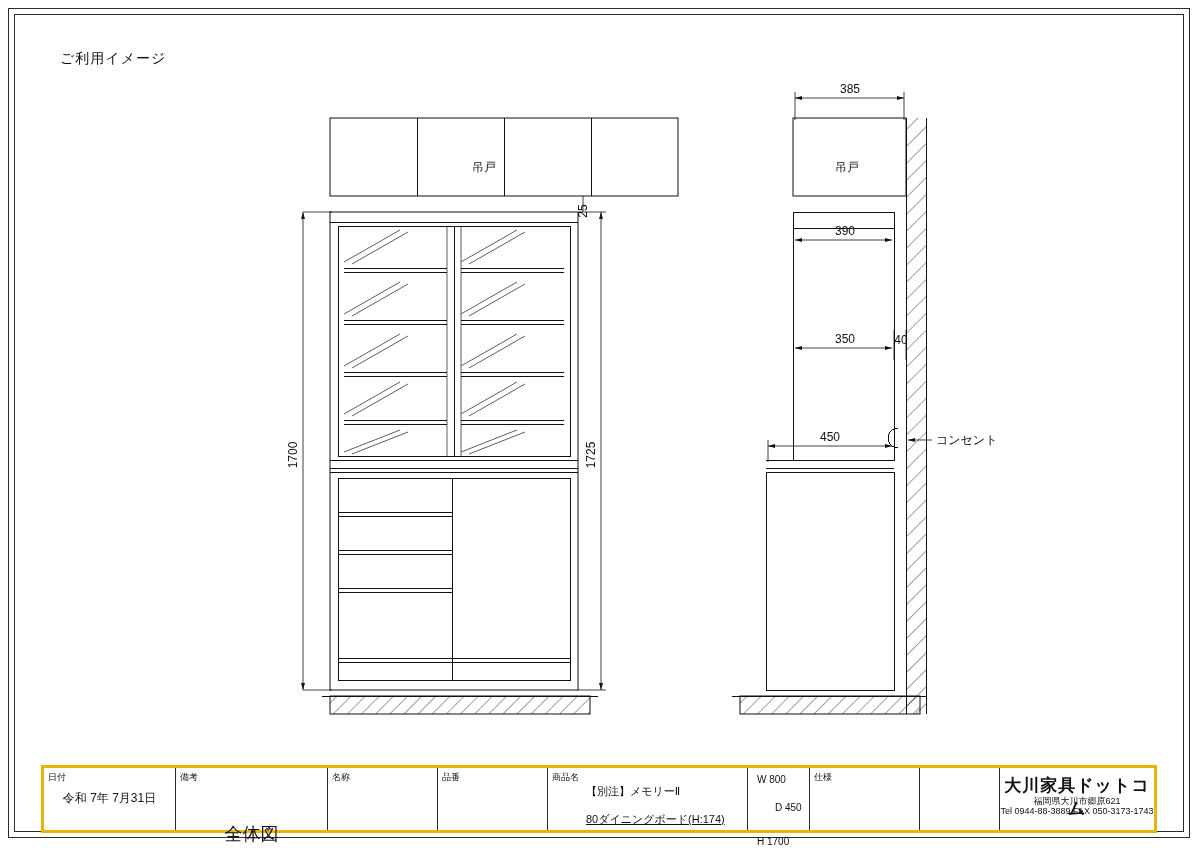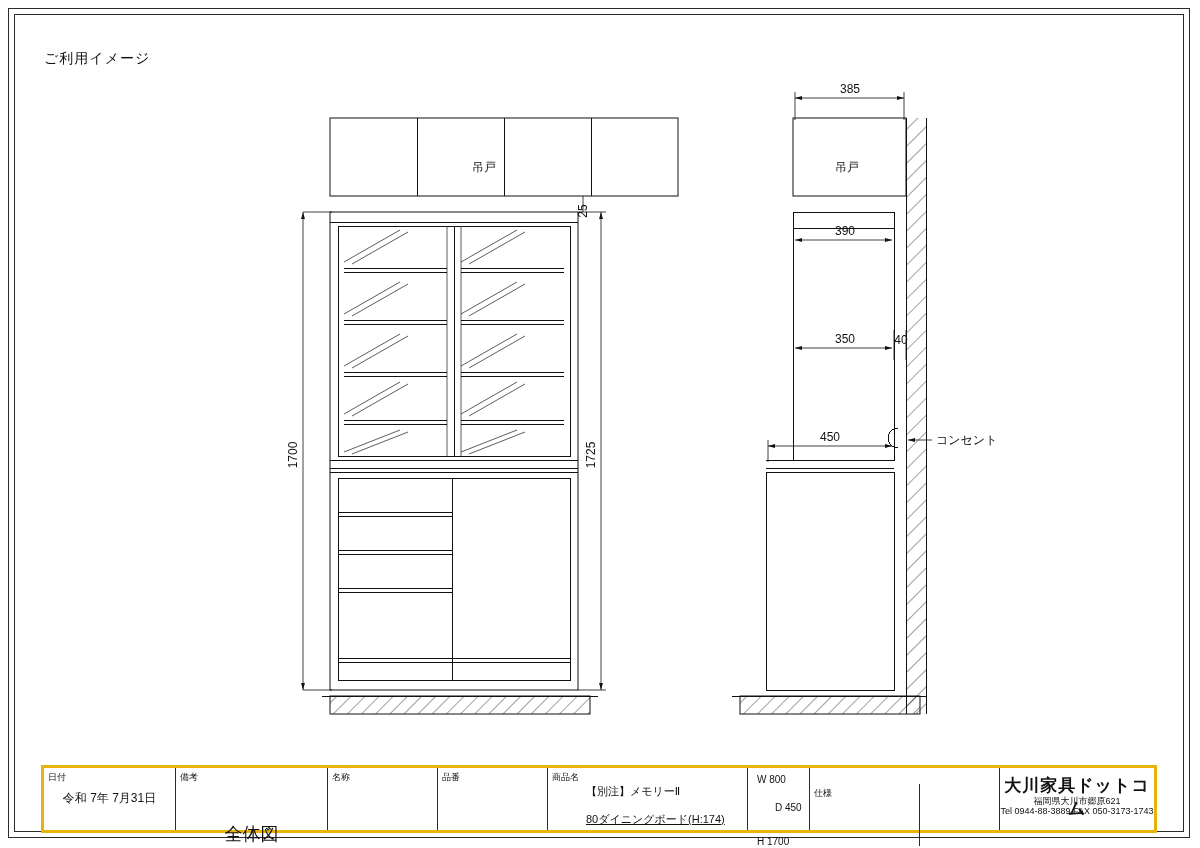--- a/index.html
+++ b/index.html
@@ -33,21 +33,21 @@
     position: absolute;
     left: 14px;
     top: 14px;
     width: 1170px;
     height: 818px;
     border: 1px solid #2b2b2b;
     box-sizing: border-box;
   }
   .note-title {
     position: absolute;
-    left: 44px;
+    left: 60px;
     top: 50px;
     font-size: 14px;
     letter-spacing: 1px;
     color: #111;
   }
   svg.drawing {
     position: absolute;
     left: 0;
     top: 0;
     width: 1200px;
@@ -141,21 +141,21 @@
   .c-whd { width: 62px; }
   .c-whd .wline {
     position: absolute;
     left: 9px;
     font-size: 10px;
     white-space: nowrap;
   }
   .c-whd .wline.a { top: 6px; }
   .c-whd .wline.b { top: 20px; margin-top: 48px; }
   .c-whd .wline.c { top: 34px; padding-left: 18px; }
-  .c-spec { width: 110px; margin-top: 16px; }
+  .c-spec { width: 110px; }
   .c-blank { width: 80px; }
   .c-logo { flex: 1; }
   .logo-main {
     position: absolute;
     left: 0; right: 0;
     top: 6px;
     text-align: center;
     font-size: 17px;
     font-weight: bold;
     letter-spacing: 1px;

